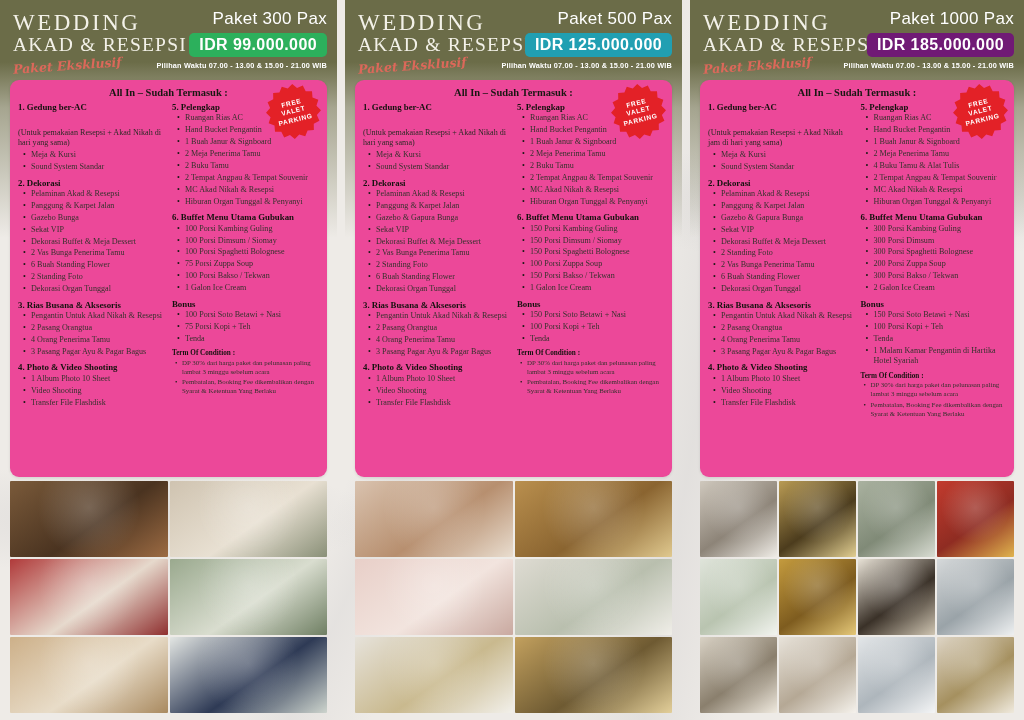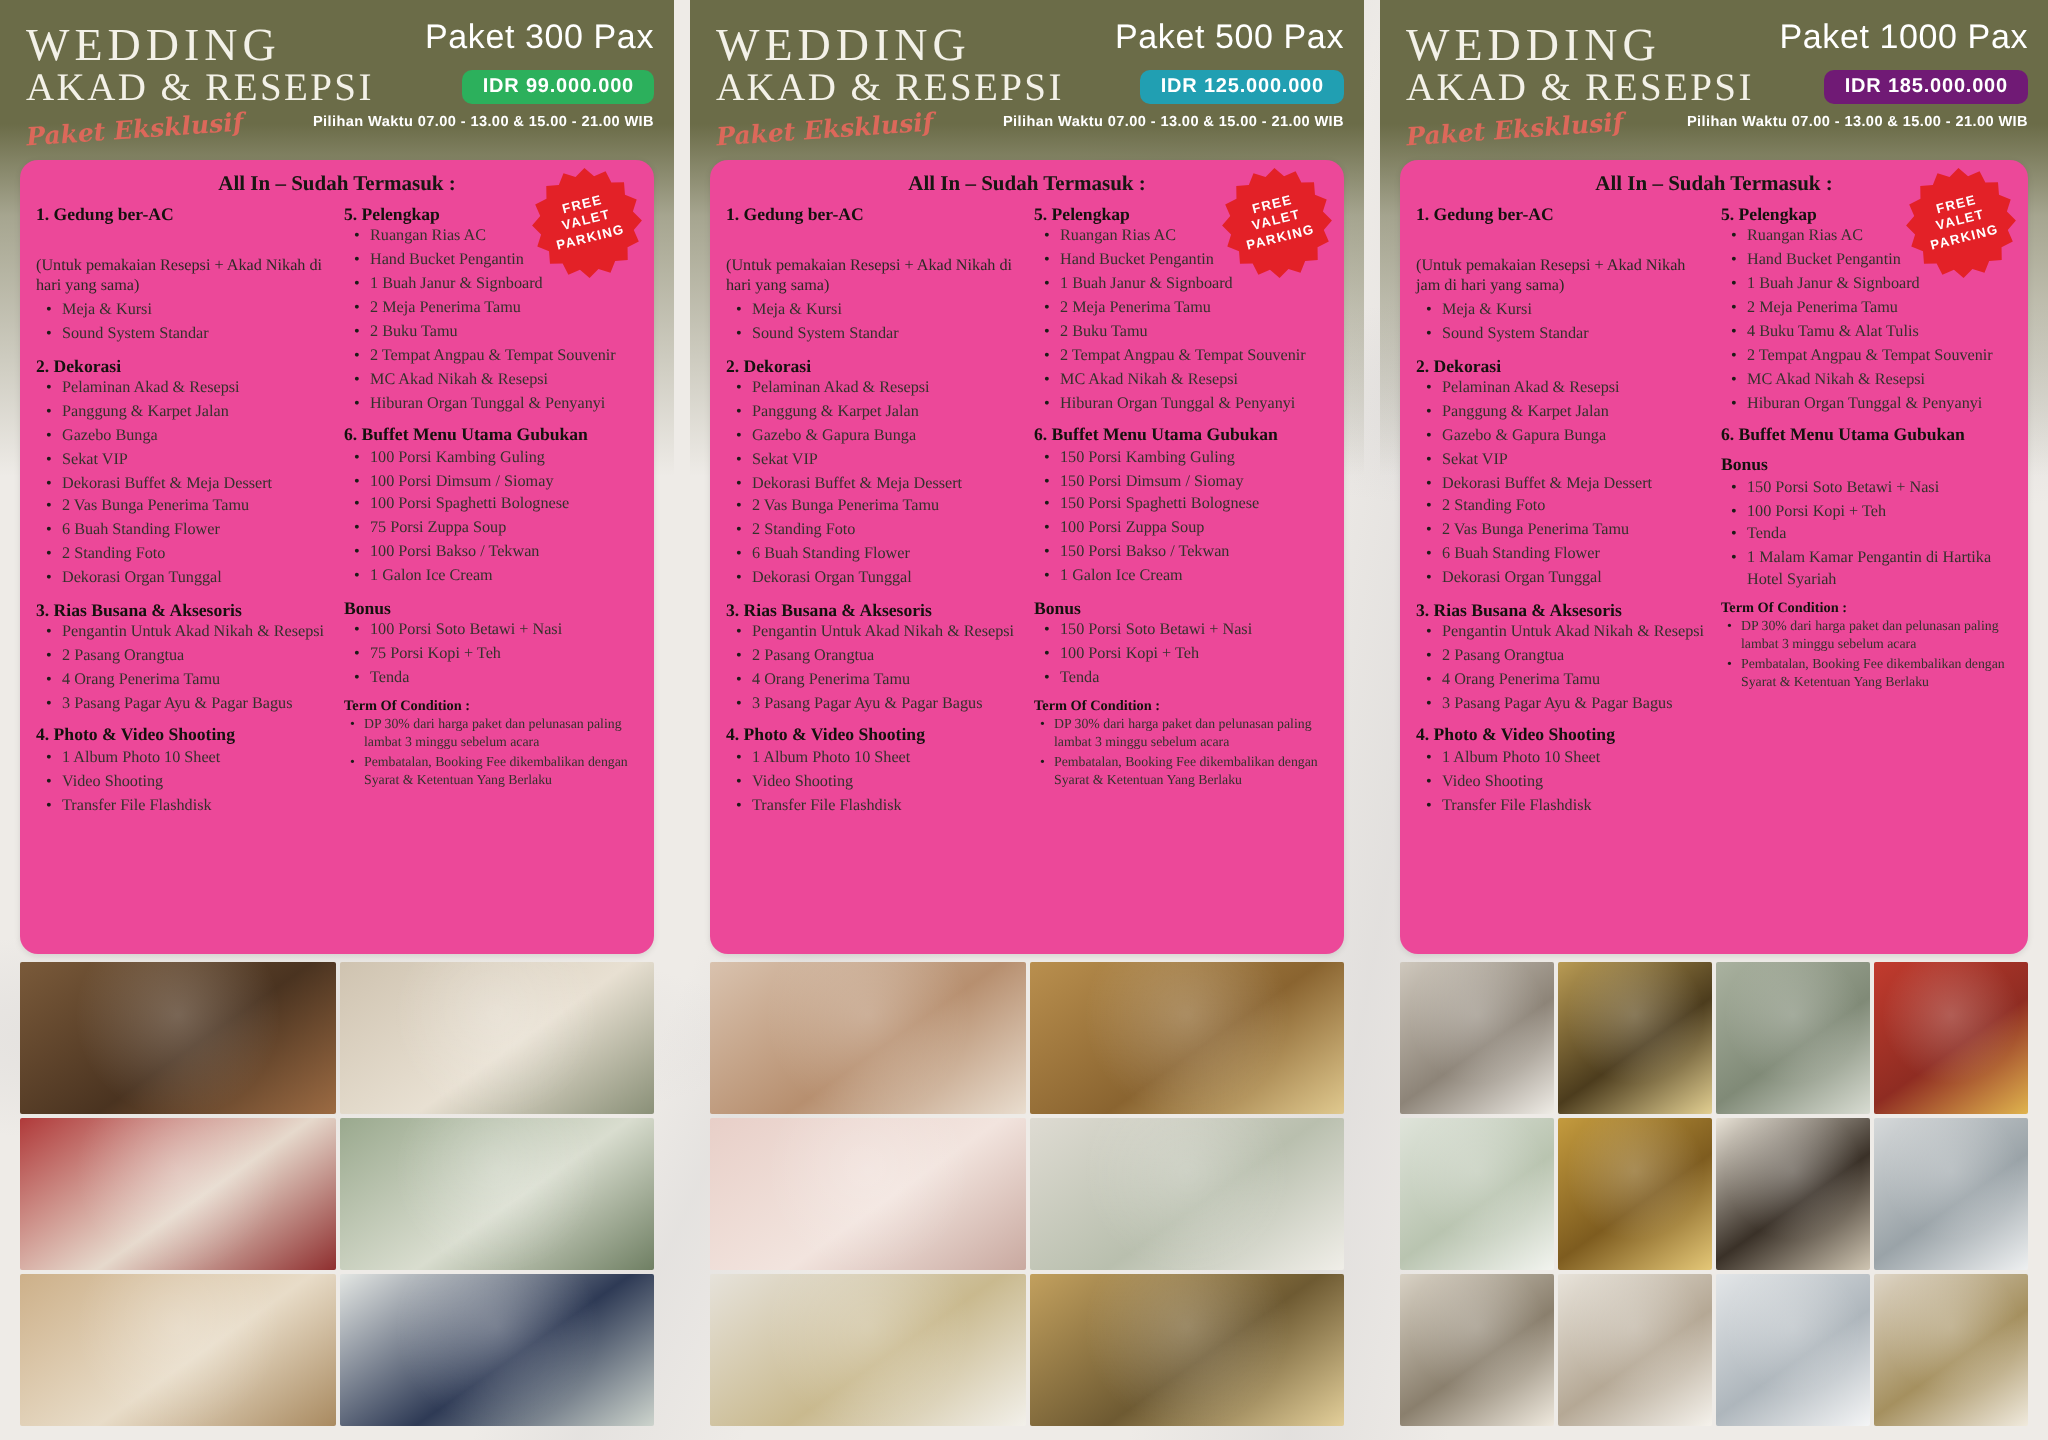--- a/index.html
+++ b/index.html
@@ -21,21 +21,21 @@
     background:linear-gradient(180deg,#6b6c48 0,#6b6c48 62px,rgba(107,108,72,.55) 108px,rgba(107,108,72,0) 238px);
   }
   .panel>*{position:relative;z-index:1;}
   .panel-header{position:relative;height:80px;}
   .title-block{position:absolute;left:13px;top:11px;}
   .t1{font-family:"Liberation Serif",serif;font-weight:400;color:#f3f1e8;font-size:23px;letter-spacing:2.5px;line-height:1.02;}
   .t2{font-family:"Liberation Serif",serif;font-weight:400;color:#f3f1e8;font-size:19.5px;letter-spacing:1.2px;line-height:1.08;white-space:nowrap;}
   .script{display:inline-block;font-family:"DejaVu Serif",serif;font-style:italic;font-weight:bold;color:#dc685a;font-size:12.5px;margin-top:-2px;transform:rotate(-4deg);}
   .header-right{position:absolute;right:10px;top:9px;text-align:right;}
   .pax{color:#fff;font-weight:normal;font-size:17px;letter-spacing:.3px;margin-bottom:4px;}
-  .price{display:inline-block;color:#fff;font-weight:bold;font-size:10px;padding:3px 10px;border-radius:5px;letter-spacing:.4px;}
+  .price{display:inline-block;color:#fff;font-weight:bold;font-size:16px;padding:3px 10px;border-radius:5px;letter-spacing:.4px;}
   .time{color:#fff;font-weight:bold;font-size:7.3px;margin-top:4px;white-space:nowrap;letter-spacing:.2px;}
   .box{position:relative;margin:0 10px;background:#ec4899;border-radius:9px;height:397px;padding:5px 8px;box-sizing:border-box;box-shadow:0 1px 3px rgba(0,0,0,.10);}
   .box-title{text-align:center;font-family:"Liberation Serif",serif;font-weight:bold;font-size:10.5px;color:#181712;margin:2px 0 4px;}
   .cols{display:flex;gap:7px;}
   .col{flex:1;min-width:0;}
   .sec{margin-bottom:5px;}
   .sec-title{font-family:"Liberation Serif",serif;font-weight:bold;font-size:8.8px;color:#14120e;margin-bottom:1px;}
   .sec-note{font-family:"Liberation Serif",serif;font-size:8.1px;color:#2c2a25;line-height:1.28;margin-top:16px;}
   .items{margin:0;padding:0;list-style:none;}
   .item{font-family:"Liberation Serif",serif;font-size:8.1px;color:#34322c;line-height:1.3;padding-left:13px;position:relative;margin:1.4px 0;}
@@ -343,20 +343,28 @@
                 <li class="item">1 Buah Janur &amp; Signboard</li>
                 <li class="item">2 Meja Penerima Tamu</li>
                 <li class="item">4 Buku Tamu &amp; Alat Tulis</li>
                 <li class="item">2 Tempat Angpau &amp; Tempat Souvenir</li>
                 <li class="item">MC Akad Nikah &amp; Resepsi</li>
                 <li class="item">Hiburan Organ Tunggal &amp; Penyanyi</li>
               </ul>
             </div>
             <div class="sec">
               <div class="sec-title">6. Buffet Menu Utama Gubukan</div>
+              <ul class="items">
+                <li class="item">300 Porsi Kambing Guling</li>
+                <li class="item">300 Porsi Dimsum</li>
+                <li class="item">300 Porsi Spaghetti Bolognese</li>
+                <li class="item">200 Porsi Zuppa Soup</li>
+                <li class="item">300 Porsi Bakso / Tekwan</li>
+                <li class="item">2 Galon Ice Cream</li>
+              </ul>
             </div>
             <div class="sec">
               <div class="sec-title">Bonus</div>
               <ul class="items">
                 <li class="item">150 Porsi Soto Betawi + Nasi</li>
                 <li class="item">100 Porsi Kopi + Teh</li>
                 <li class="item">Tenda</li>
                 <li class="item">1 Malam Kamar Pengantin di Hartika Hotel Syariah</li>
               </ul>
             </div>

